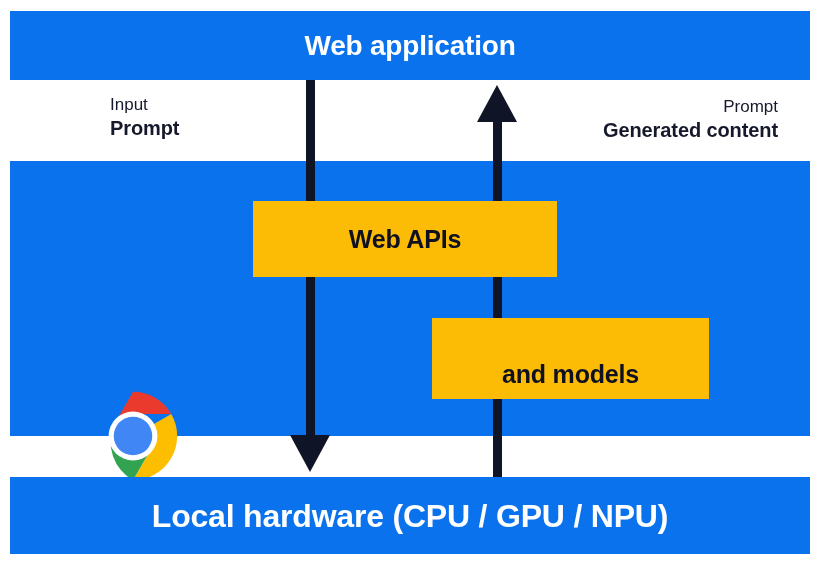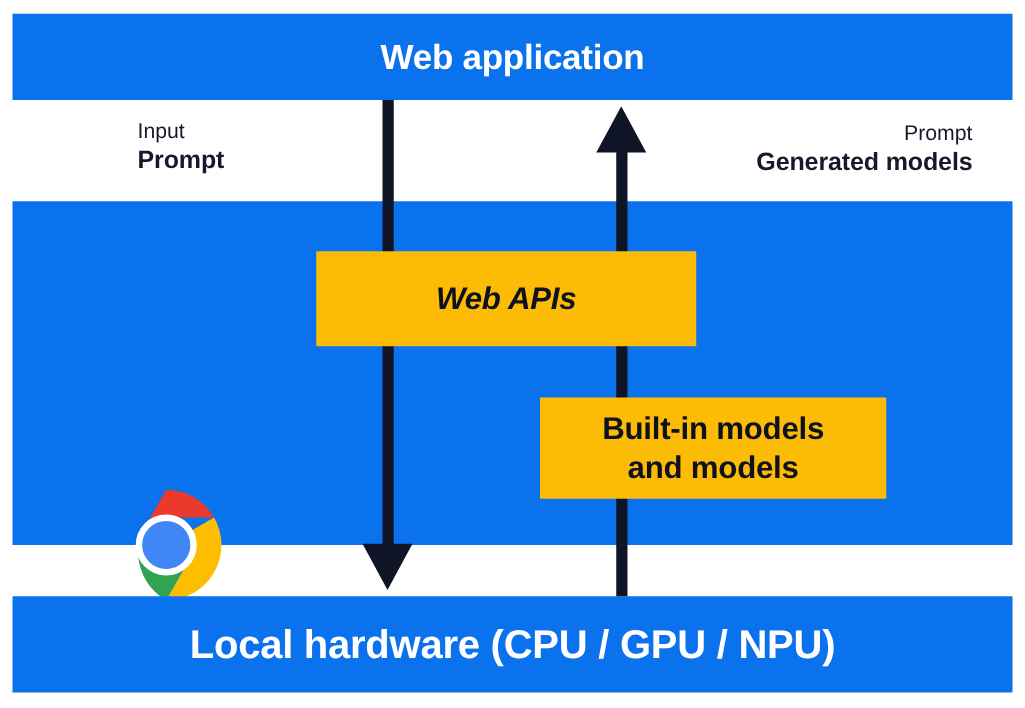--- a/index.html
+++ b/index.html
@@ -110,21 +110,20 @@
     justify-content: center;
     text-align: center;
     font-weight: bold;
     letter-spacing: -0.2px;
     line-height: 1.22;
   }
   #box-web-apis {
     left: 253px; top: 201px;
     width: 304px; height: 76px;
     font-size: 25px;
-    font-style: italic;
   }
   #box-builtin {
     left: 432px; top: 318px;
     width: 277px; height: 81px;
     font-size: 25px;
   }
 
   
   #browser-group {
     position: absolute;
@@ -154,21 +153,21 @@
     <span class="band-title">Web application</span>
   </div>
 
   <div class="flow-label" id="label-input">
     <span class="kind">Input</span>
     <span class="value">Prompt</span>
   </div>
 
   <div class="flow-label" id="label-output">
     <span class="kind">Prompt</span>
-    <span class="value">Generated models</span>
+    <span class="value">Generated content</span>
   </div>
 
   <div class="band" id="band-middle">
 
     <div id="browser-group">
       <svg id="chrome-logo" width="94" height="94" viewBox="0 0 100 100" aria-hidden="true">
 
         <path d="M50 3 A47 47 0 0 1 90.7 26.5 L50 26.5 A23.5 23.5 0 0 0 29.6 38.3 Z" fill="#ea3a2d"></path>
 
         <path d="M90.7 26.5 A47 47 0 0 1 50 97 L70.4 61.7 A23.5 23.5 0 0 0 70.4 38.3 Z" fill="#fdbd00"></path>
@@ -191,18 +190,18 @@
 
   <div class="arrow-shaft" id="shaft-up"></div>
   <div class="arrow-head" id="head-up"></div>
 
   <div class="yellow-box" id="box-web-apis">
     <span>Web APIs</span>
   </div>
 
   <div class="yellow-box" id="box-builtin">
     <span>
-      <span>Built-in models</span><br>
+      <br>
       <span>and models</span>
     </span>
   </div>
 
 </div>
 
 </body></html>

